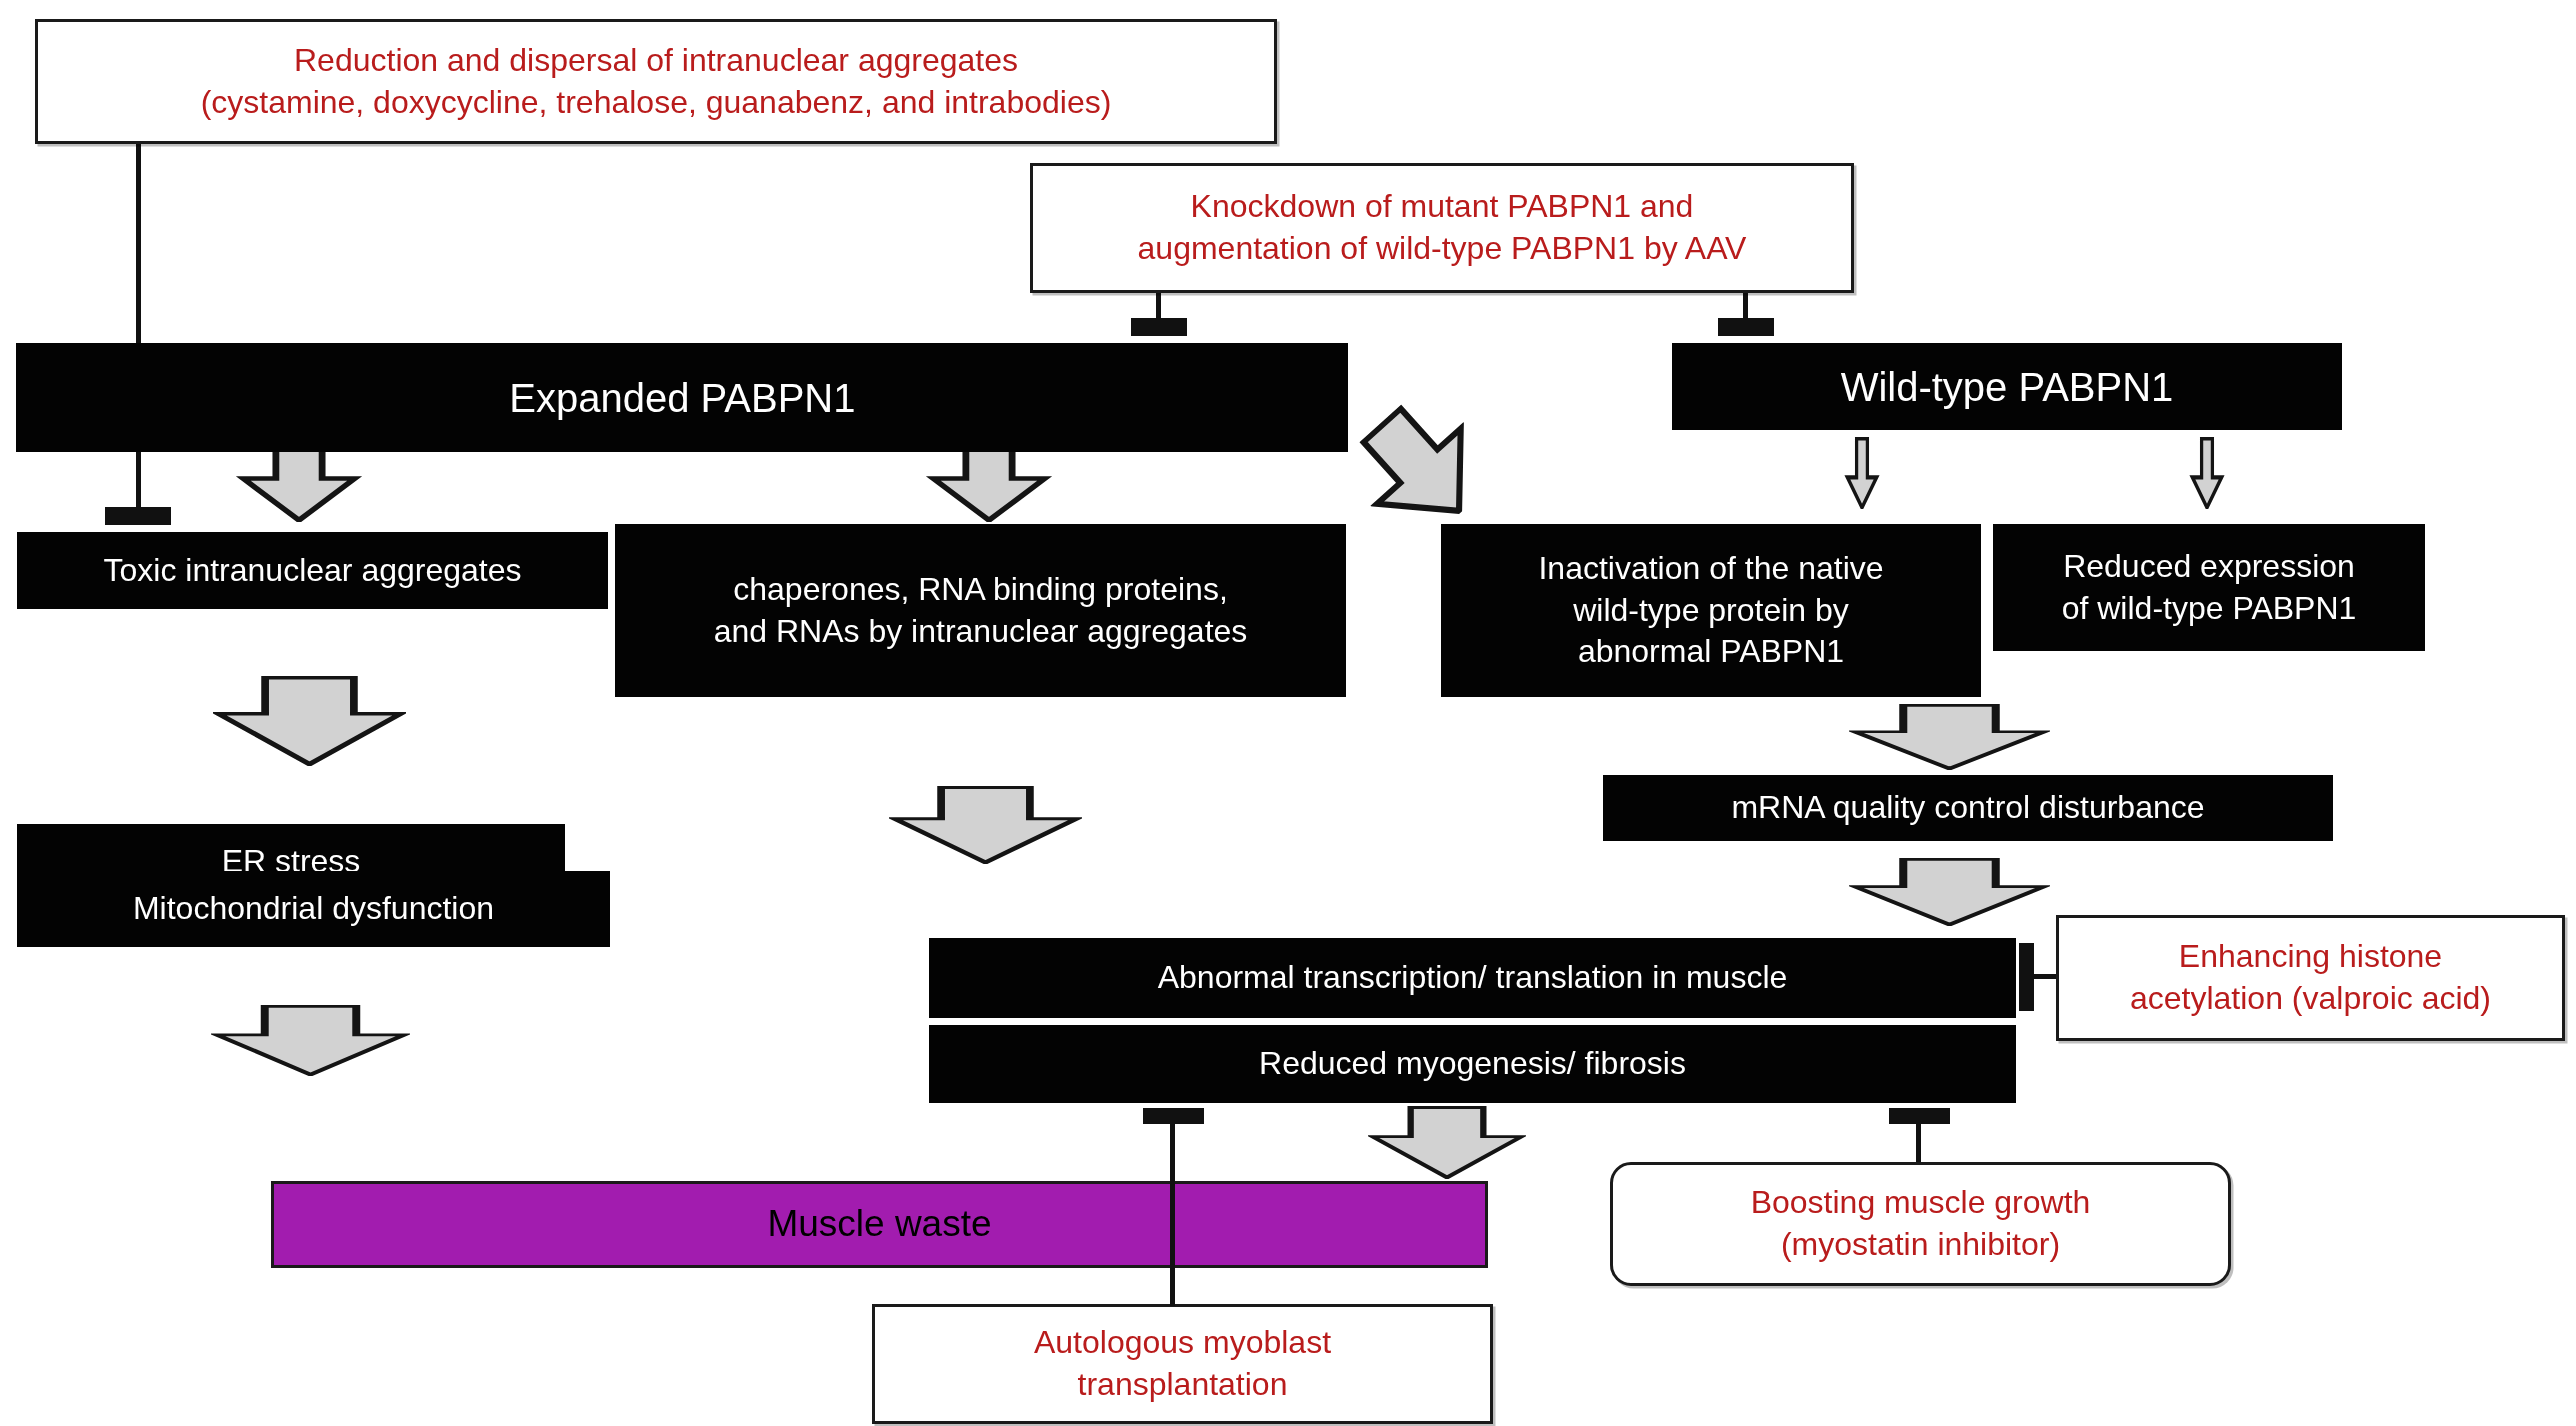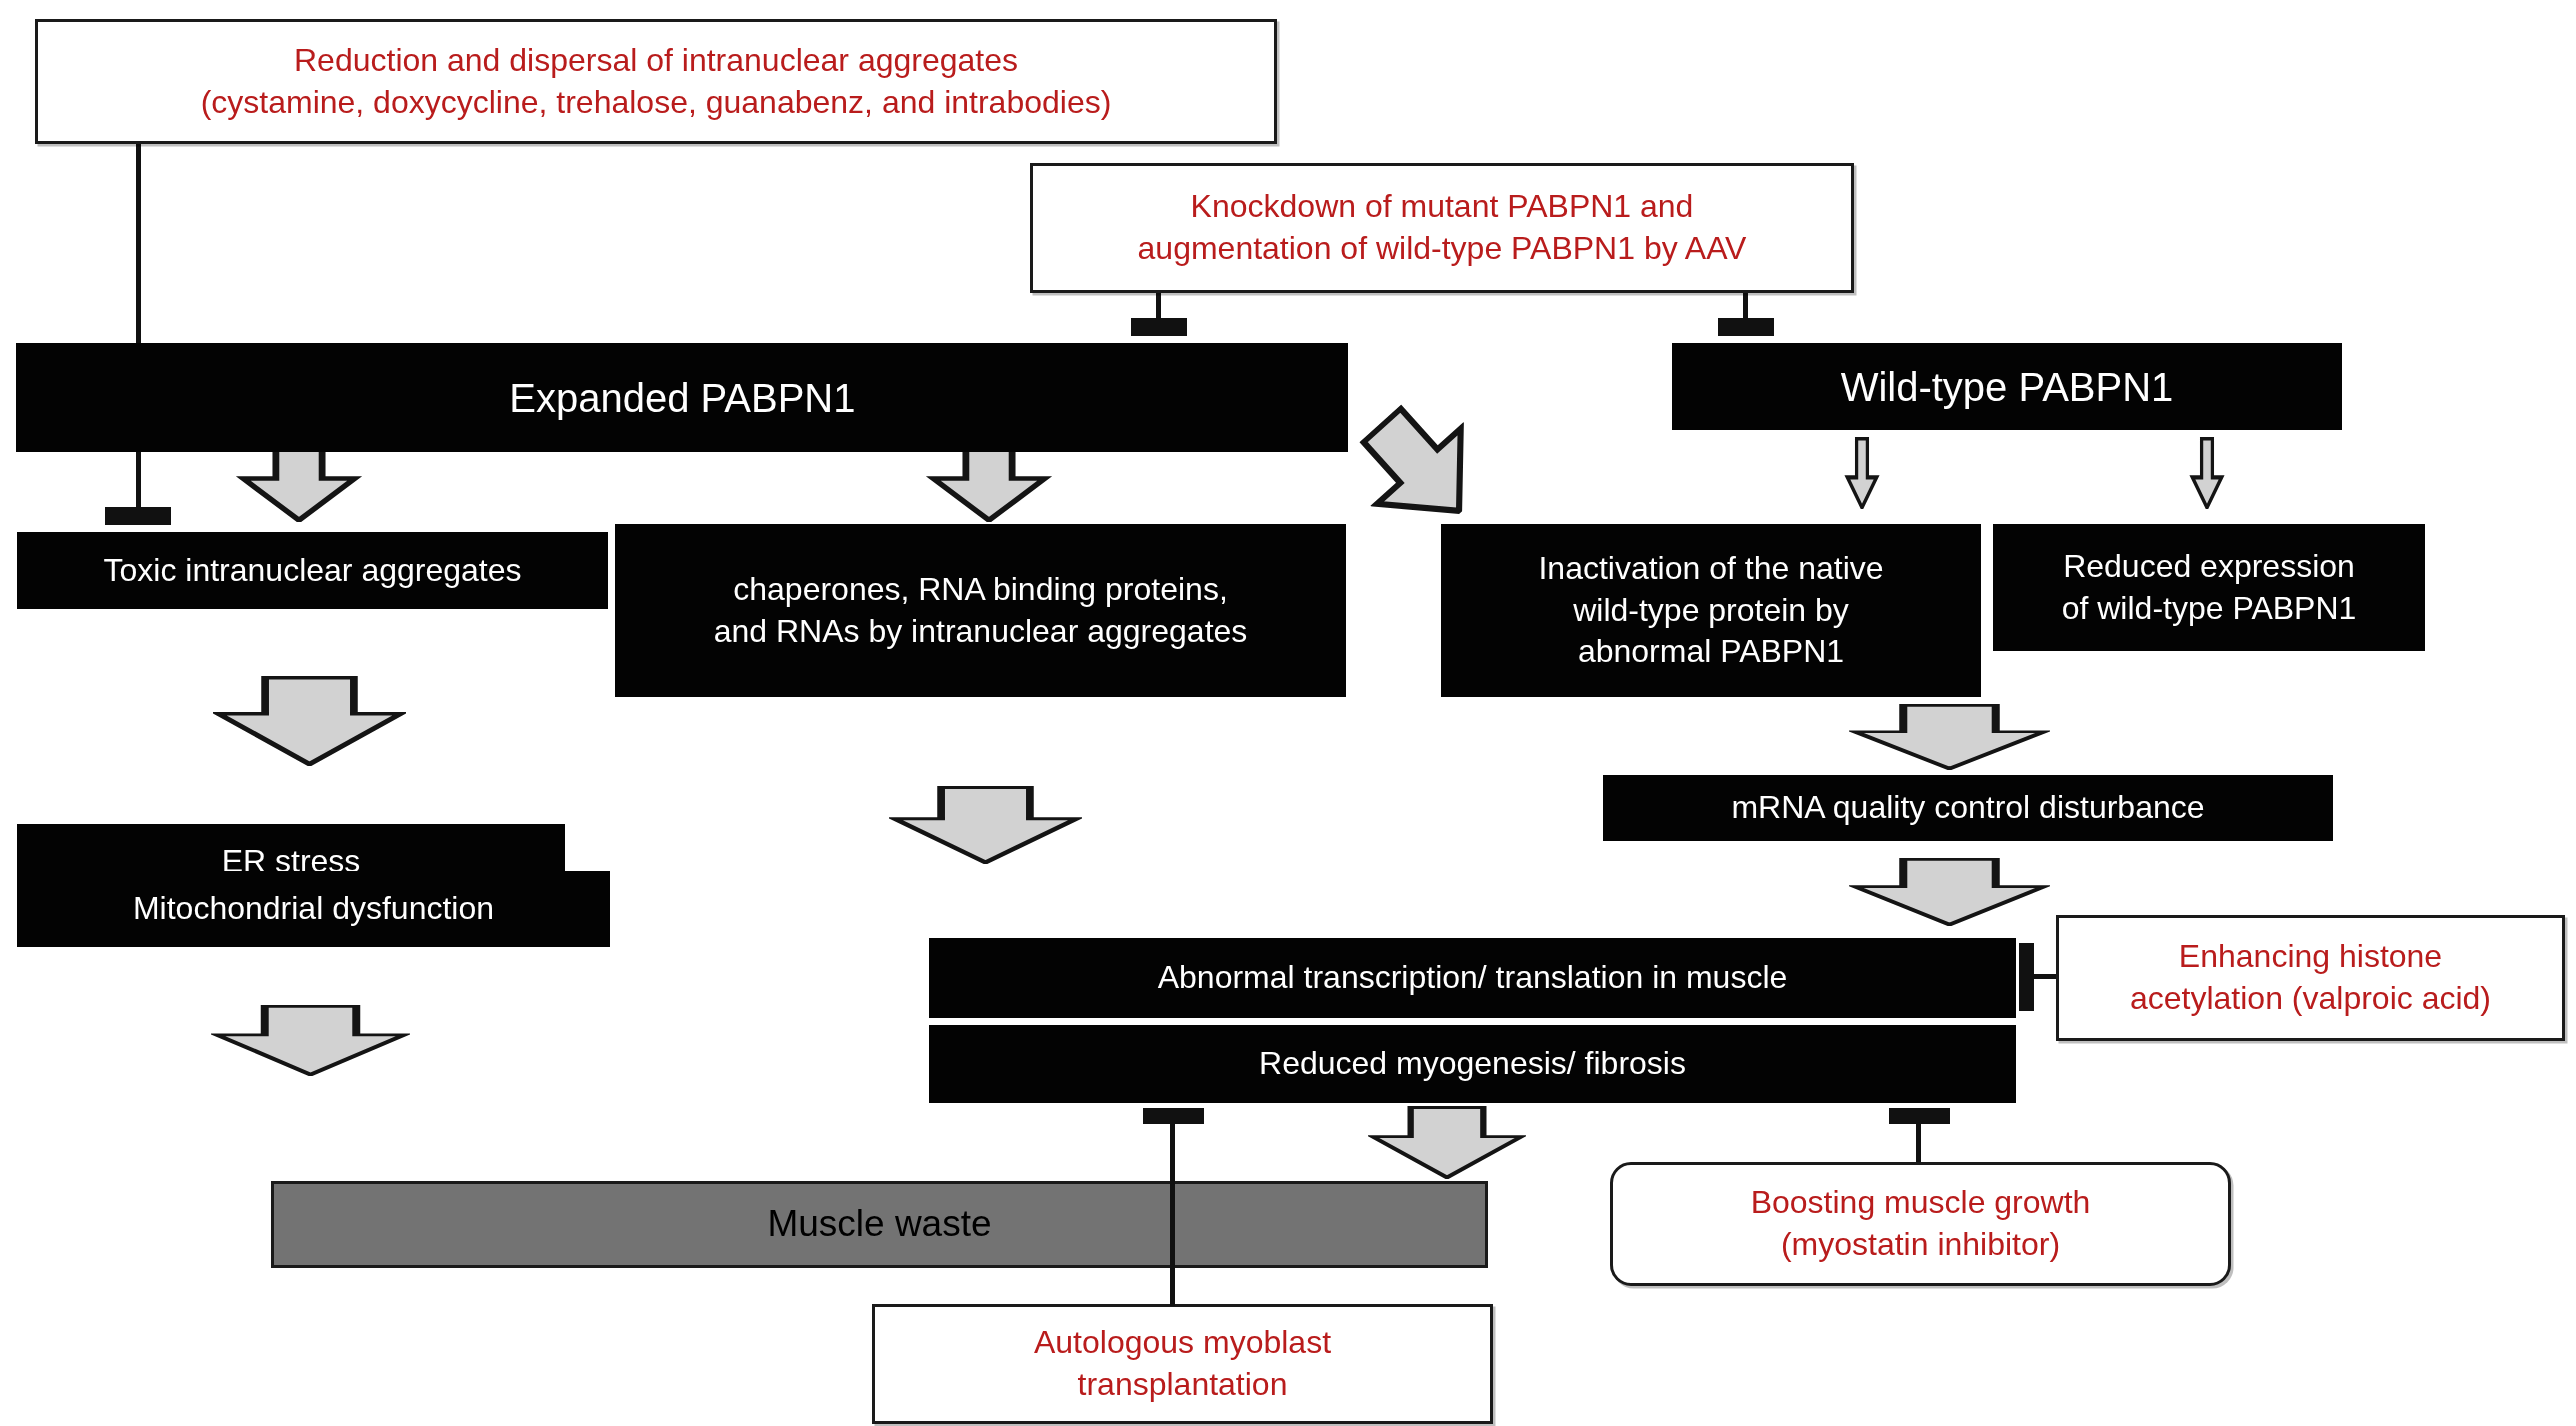--- a/index.html
+++ b/index.html
@@ -6,21 +6,21 @@
   #canvas{
     position:relative;width:2576px;height:1426px;background:#ffffff;
     font-family:"Liberation Sans", sans-serif;overflow:hidden;
   }
   .box{
     position:absolute;display:flex;flex-direction:column;align-items:center;justify-content:center;
     text-align:center;box-sizing:border-box;line-height:1.3;z-index:2;
   }
   .black{background:#030303;color:#ffffff;}
   .white{background:#ffffff;border:3.8px solid #1a1a1a;color:#b91c1c;box-shadow:2.5px 2.5px 0 rgba(0,0,0,0.25);}
-  .gray {background:#737373;border:3.2px solid #1a1a1a;color:#000000;}
+  .gray {background:#a21caf;border:3.2px solid #1a1a1a;color:#000000;}
   .fs-bar{font-size:40px;}
   .fs-std{font-size:32px;}
   .fs-mw {font-size:37px;}
   .line{position:absolute;background:#111111;z-index:1;}
   .tbar{position:absolute;background:#111111;z-index:1;}
   .topline{z-index:4;}
   .arrow{position:absolute;z-index:1;}
   .arrow svg{display:block;width:100%;height:100%;}
   .arrow polygon{fill:#d2d2d2;stroke:#141414;}
 </style>

